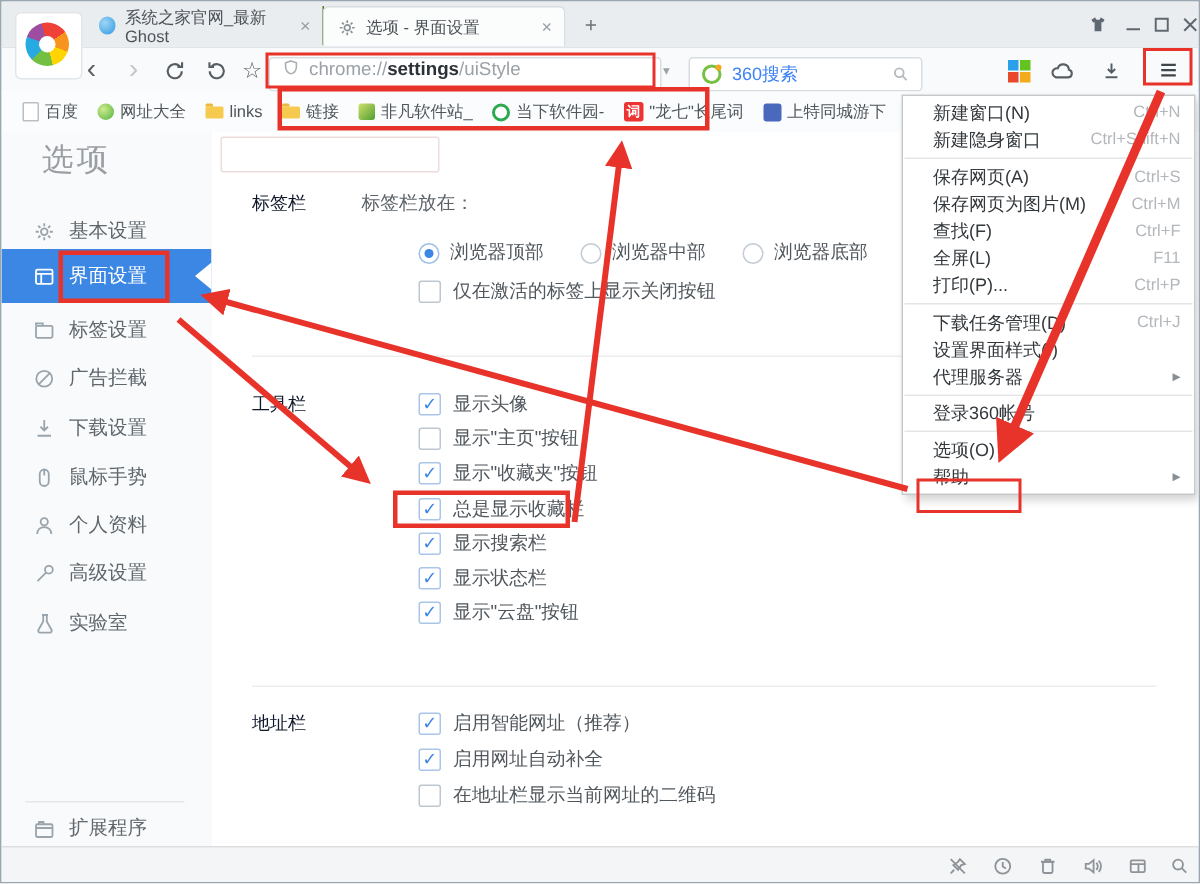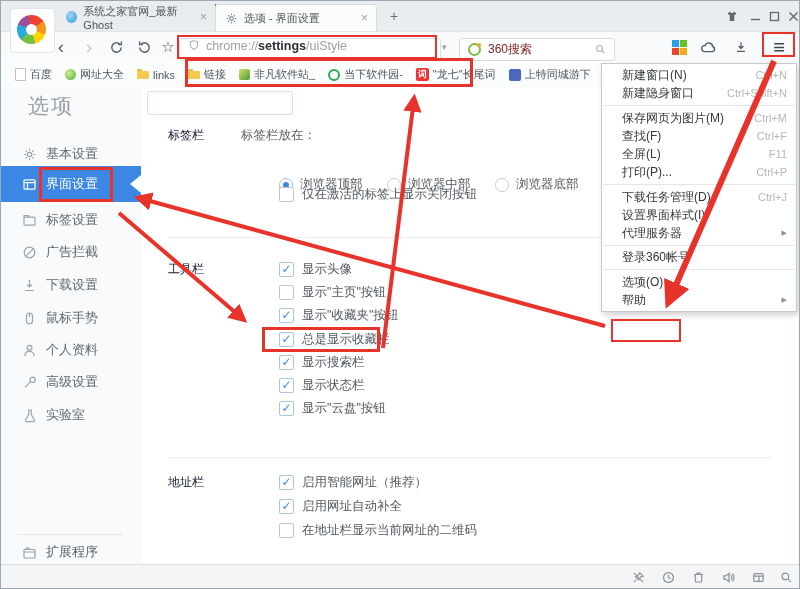--- a/index.html
+++ b/index.html
@@ -19,21 +19,21 @@
   .newtab{position:absolute;left:383px;top:6px;width:20px;height:18px;color:#6b7278;font-size:14px;text-align:center;line-height:18px;}
   .winctl{position:absolute;top:6px;height:18px;width:18px;display:flex;align-items:center;justify-content:center;}
   
   .toolbar{position:absolute;left:0;top:30px;width:100%;height:30px;background:#f9fafb;border-top:1px solid #e0e4e7;}
   .navg{position:absolute;top:0;height:30px;display:flex;align-items:center;justify-content:center;color:#575e64;}
   .g-back{left:48px;width:24px;font-size:19px;}
   .g-fwd{left:76px;width:24px;font-size:19px;color:#c3c8cc;}
   .addr{position:absolute;left:178px;top:6px;width:260px;height:21px;background:#fff;border:1px solid #d8dde0;border-radius:3px;display:flex;align-items:flex-start;font-size:12.5px;}
   .addr .scheme,.addr .path{color:#9aa2a8;}
   .addr .host{color:#2b3136;font-weight:bold;}
-  .srch{position:absolute;left:458px;top:6px;width:154px;height:21px;background:#fff;border:1px solid #d8dde0;border-radius:3px;display:flex;align-items:center;font-size:12px;color:#7f1d1d;}
+  .srch{position:absolute;left:458px;top:6px;width:154px;height:21px;background:#fff;border:1px solid #d8dde0;border-radius:3px;display:flex;align-items:center;font-size:12px;color:#3b82f6;}
   .s360{width:9px;height:9px;border:2px solid #76c042;border-radius:50%;margin:0 7px 0 8px;position:relative;}
   .s360::after{content:'';position:absolute;right:-2px;top:-2px;width:4px;height:4px;border-radius:50%;background:#f5a623;}
   .gridic{display:grid;grid-template-columns:7px 7px;grid-template-rows:7px 7px;gap:1px;}
   .gridic i{display:block;}
   .chev{position:absolute;left:441px;top:0;height:30px;display:flex;align-items:center;color:#98a2a8;font-size:9px;}
   .hamb{position:absolute;left:765px;top:0;height:30px;width:26px;display:flex;align-items:center;justify-content:center;font-size:20px;font-weight:bold;color:#3f464c;}
   
   .bmbar{position:absolute;left:0;top:60px;width:100%;height:27px;background:#fbfcfd;border-bottom:1px solid #e4e7ea;display:flex;align-items:center;gap:13px;padding-left:14px;font-size:11px;color:#4e555b;}
   .bm{display:flex;align-items:center;gap:4px;white-space:nowrap;}
   .fold{width:12px;height:8px;background:#f6c94f;border-radius:1px;position:relative;}
@@ -55,21 +55,21 @@
   
   .content{position:absolute;left:140px;top:87px;width:660px;height:476px;background:#fff;}
   .sect{position:absolute;font-size:12px;font-weight:normal;color:#0f172a;}
   .plain{position:absolute;font-size:12.5px;color:#5c6368;}
   .hdiv{position:absolute;left:27px;width:603px;height:1px;background:#ededed;}
   .cbrow{position:absolute;display:flex;align-items:center;gap:8px;font-size:12.5px;color:#50575d;}
   .cb{width:13px;height:13px;border:1px solid #bdc7d0;border-radius:2px;background:#fff;display:flex;align-items:center;justify-content:center;}
   .cb .ck{color:#3d87e4;font-size:12px;font-weight:bold;line-height:1;transform:translateY(-1px);}
   .cb.on{border-color:#a9c6e8;}
   .rdrow{position:absolute;display:flex;align-items:center;gap:16px;font-size:12.5px;color:#50575d;}
-  .rd{display:flex;align-items:center;gap:7px;width:92px;margin-top:16px;}
+  .rd{display:flex;align-items:center;gap:7px;width:92px;}
   .rc{width:12px;height:12px;border:1px solid #c3ccd4;border-radius:50%;background:#fff;position:relative;}
   .rc.on{border-color:#9bc0ea;}
   .rc.on::after{content:'';position:absolute;left:3px;top:3px;width:6px;height:6px;border-radius:50%;background:#3d87e4;}
   
   .footer{position:absolute;left:0;top:563px;width:100%;height:26px;background:#f4f5f6;border-top:1px solid #dcdfe1;box-sizing:border-box;}
   .fic{position:absolute;top:5px;width:16px;height:16px;}
   
   .menu{position:absolute;left:600px;top:62px;width:196px;background:#fff;border:1px solid #c6c9cc;box-shadow:2px 3px 6px rgba(0,0,0,.18);z-index:50;padding:2px 0;box-sizing:border-box;}
   .mi{height:18px;display:flex;align-items:center;padding:0 9px 0 20px;font-size:12px;color:#33383c;}
   .ms{margin-left:auto;color:#b3b7bb;font-size:11px;}
@@ -428,20 +428,24 @@
   <div class="menu">
     <div class="mi">
         <span>新建窗口(N)</span>
         <span class="ms">Ctrl+N</span>
       </div>
     <div class="mi">
         <span>新建隐身窗口</span>
         <span class="ms">Ctrl+Shift+N</span>
       </div>
     <div class="msep"></div>
+    <div class="mi">
+        <span>保存网页(A)</span>
+        <span class="ms">Ctrl+S</span>
+      </div>
     <div class="mi">
         <span>保存网页为图片(M)</span>
         <span class="ms">Ctrl+M</span>
       </div>
     <div class="mi">
         <span>查找(F)</span>
         <span class="ms">Ctrl+F</span>
       </div>
     <div class="mi">
         <span>全屏(L)</span>

